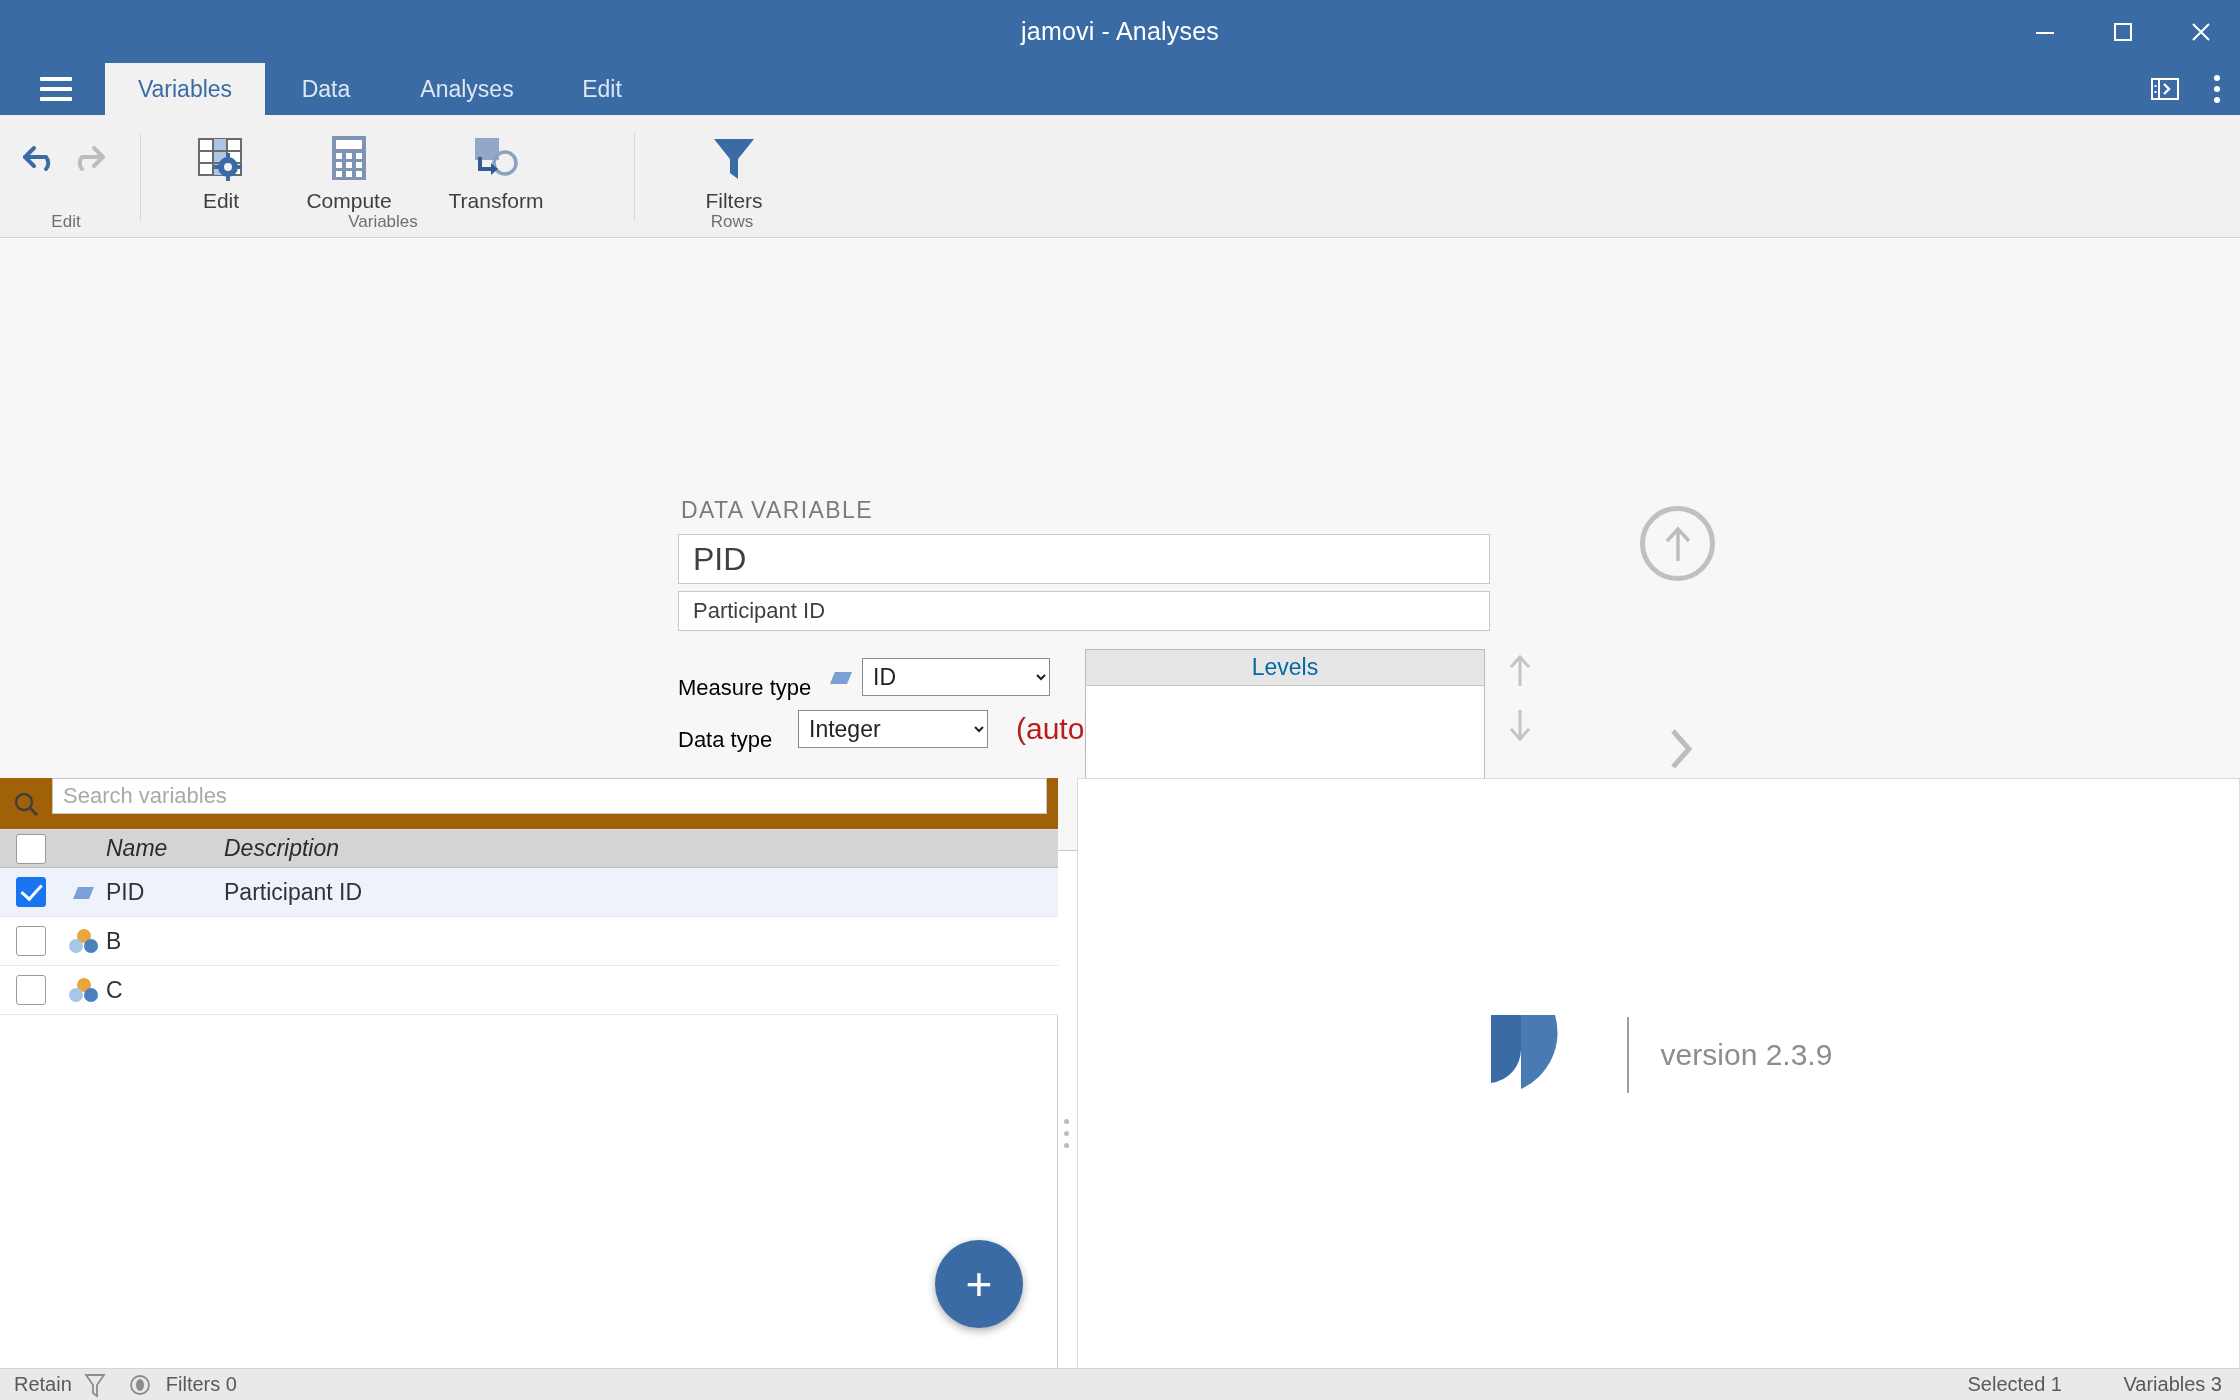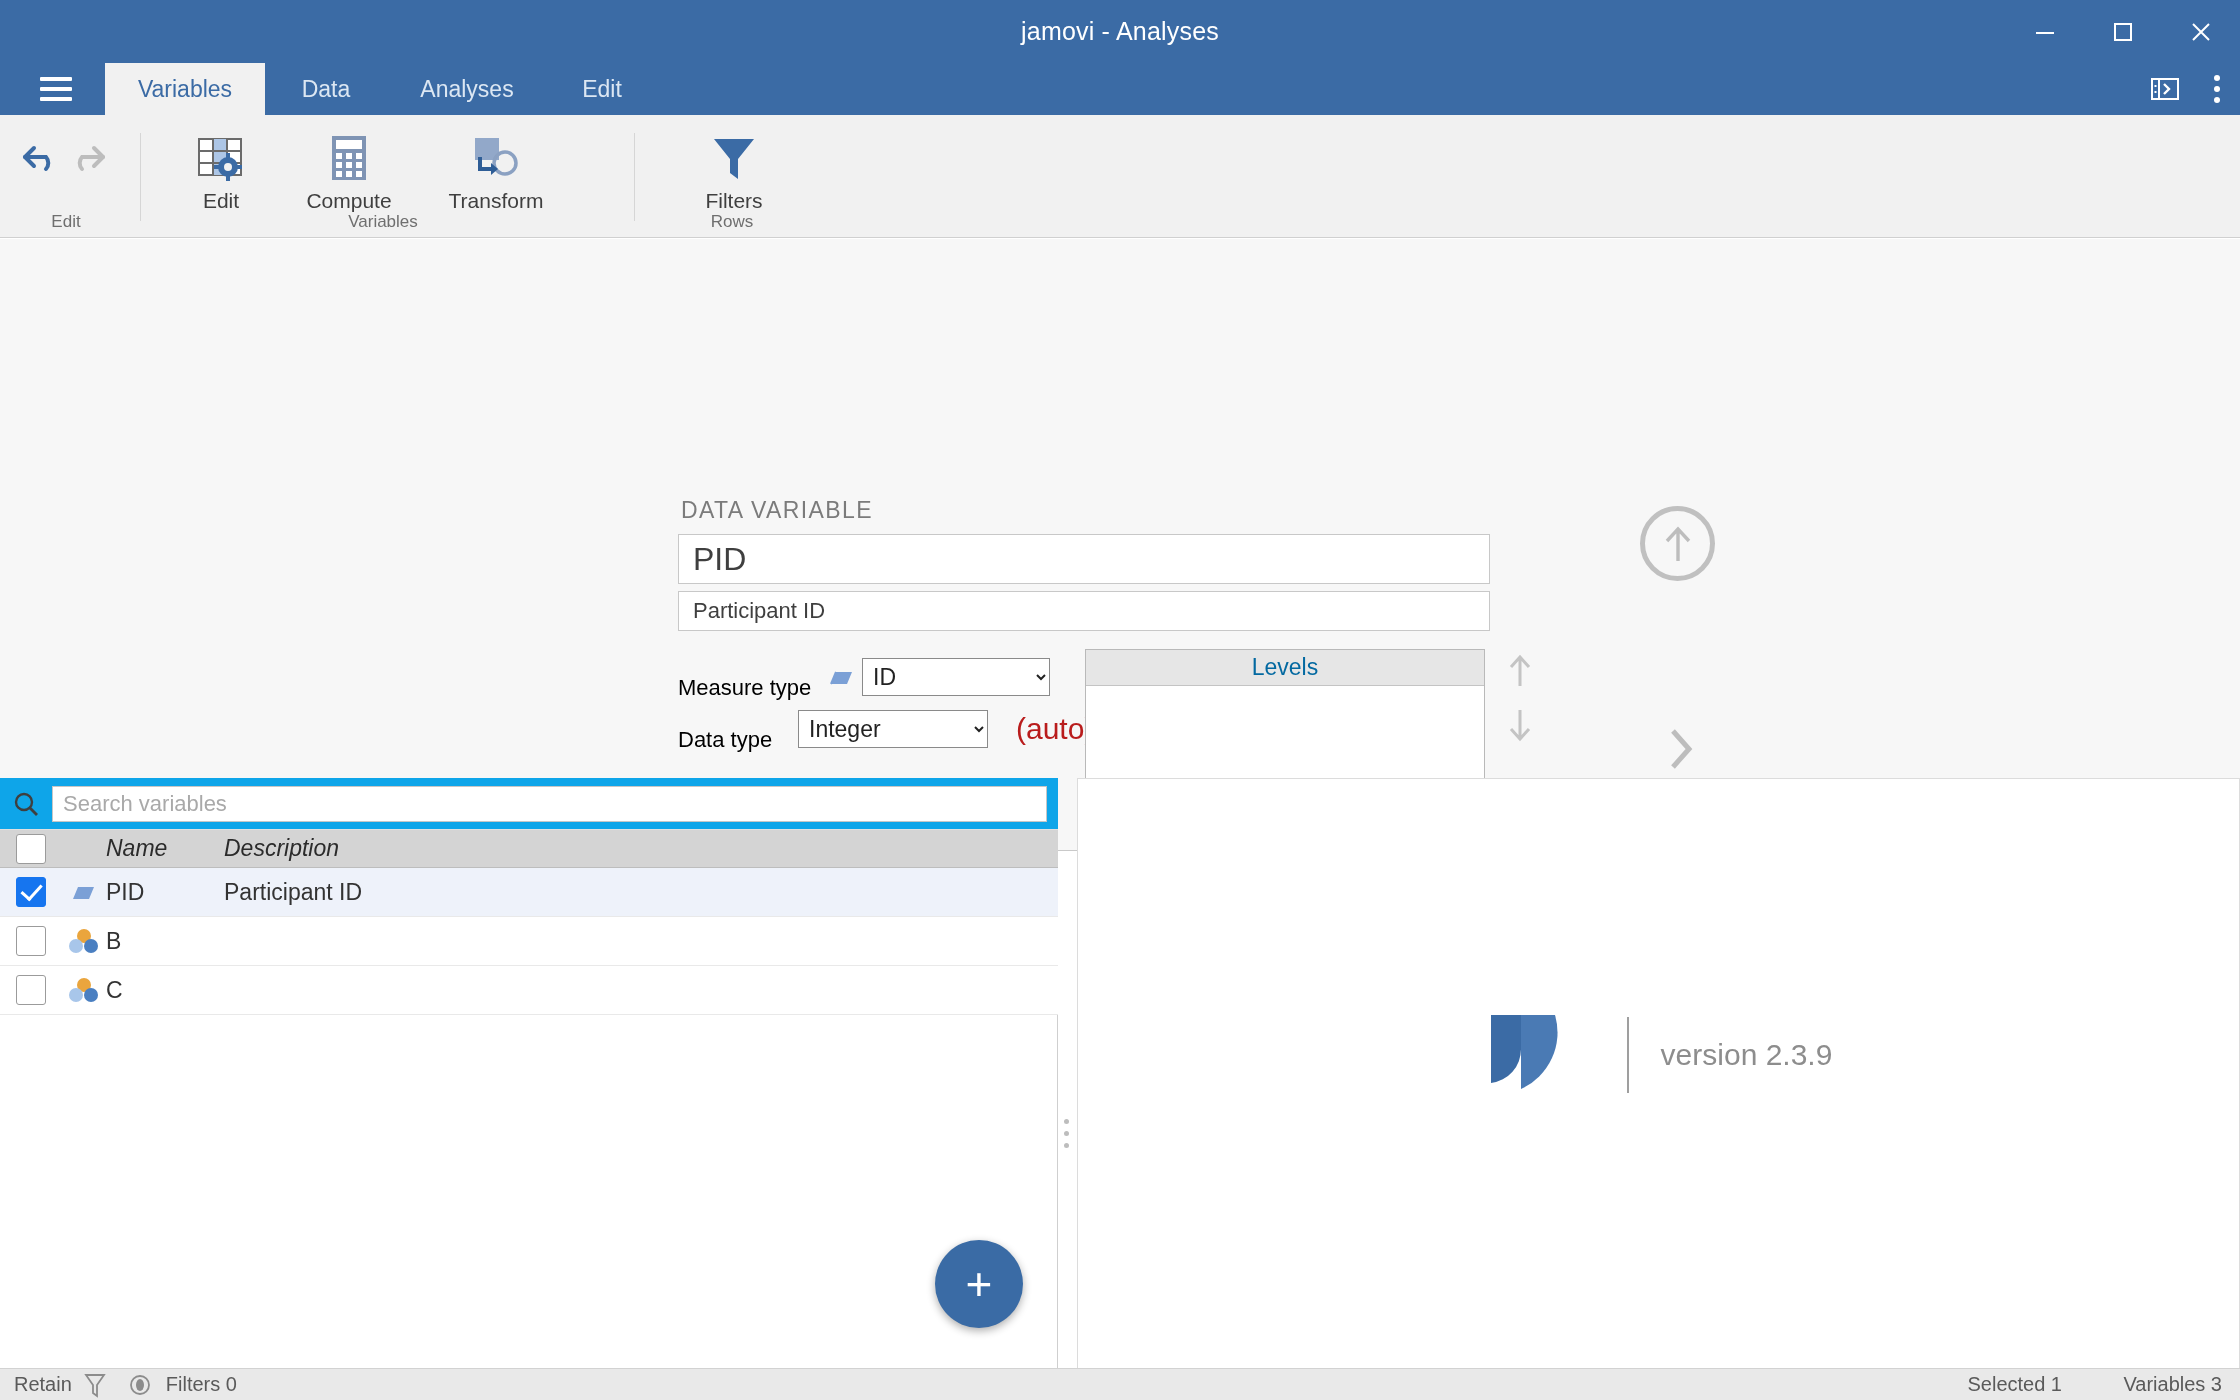--- a/index.html
+++ b/index.html
@@ -191,21 +191,21 @@
     display:flex; align-items:center; justify-content:center;
   }
 
   
   #leftpane{
     position:absolute; left:0; top:778px; width:1058px; height:592px;
     background:#ffffff; border-right:1px solid #cfcfcf;
   }
   #search-row{
     position:absolute; left:0; top:0; width:1058px; height:52px;
-    background:#0ea5e9; display:flex; align-items:center;
+    background:#a16207; display:flex; align-items:flex-start;
     border-bottom:1px solid #e0e0e0;
   }
   #search-icon{ width:52px; height:52px; display:flex; align-items:center; justify-content:center; }
   #search-input{
     width:995px; height:36px; border:1px solid #c6c6c6; background:#fff;
     font-size:22px; padding:0 10px; color:#444;
     font-family:"Liberation Sans", sans-serif; outline:none;
   }
   #search-input::placeholder{ color:#a9a9a9; }
 

